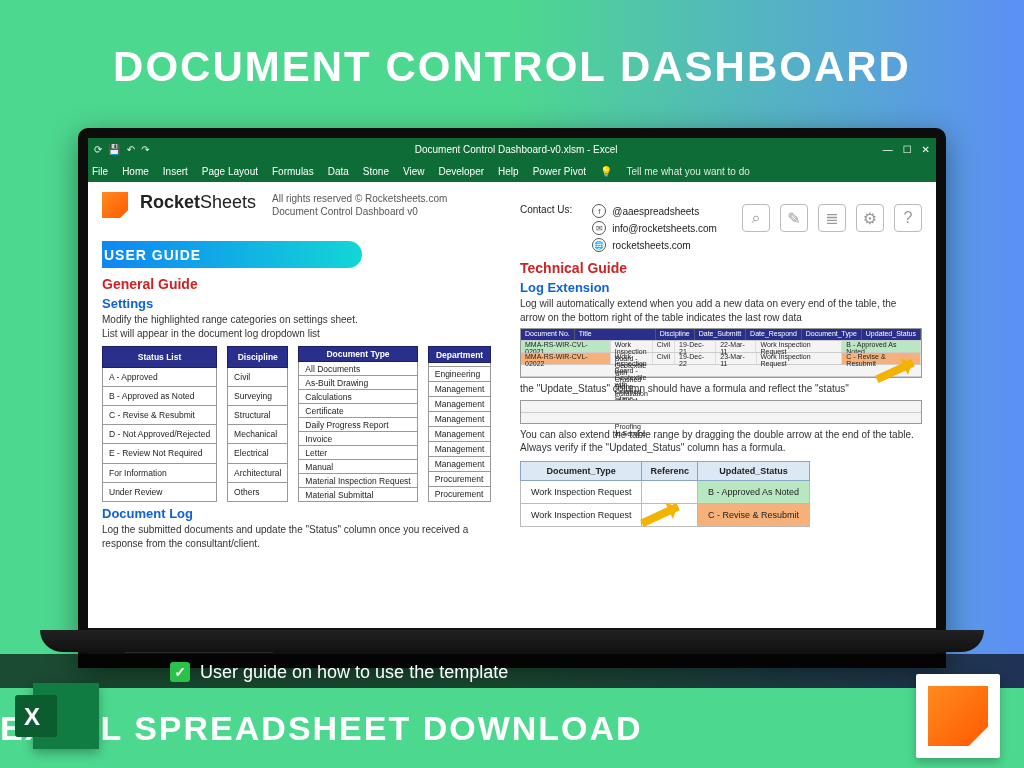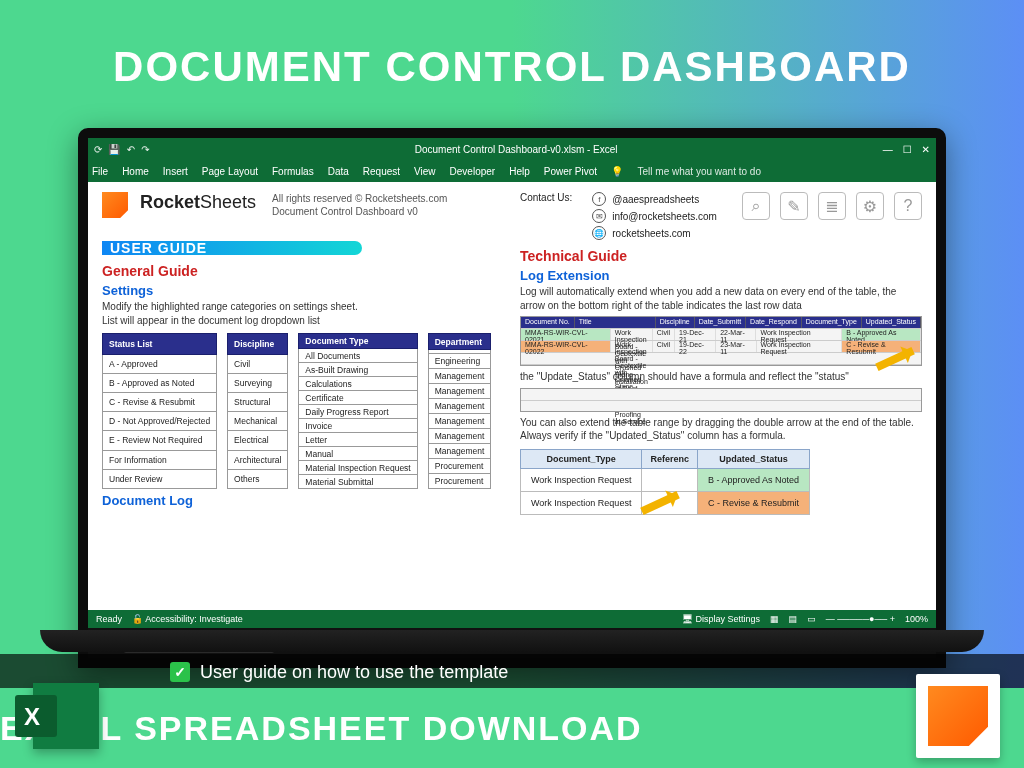--- a/index.html
+++ b/index.html
@@ -48,55 +48,55 @@
   }
   .col { flex: 1; min-width: 0; }
   .logo-row { display:flex; align-items:flex-start; gap:12px; margin-bottom:23px; }
   .rs-logo {
     width:26px; height:26px; background:linear-gradient(135deg,#ff8a1f,#ff5a00);
     clip-path: polygon(0 0,100% 0,100% 70%,70% 100%,0 100%);
   }
   .rs-name { font-size:18px; font-weight:600; }
   .rs-sub { color:#555; font-size:10px; line-height:1.3; margin-left:4px; }
   .user-guide-tab {
-    margin-top:6px; height:14px; width:260px;
+    margin-top:6px; height:27px; width:260px;
     background: linear-gradient(90deg,#0e86f4 0%,#13d6d6 100%);
     color:#fff; font-weight:700; font-size:14px; letter-spacing:1px;
-    display:flex; align-items:center; padding-left:8px;
+    display:flex; align-items:center; padding-left:2px;
     border-radius:0 18px 18px 0;
   }
   h3.red { color:#c22; font-size:14px; margin:8px 0 2px; font-weight:700; }
   h4.blue { color:#0e62d8; font-size:13px; margin:4px 0 2px; font-weight:700; }
   p.body { font-size:10px; color:#333; line-height:1.35; }
   table.mini {
     border-collapse: collapse; font-size:8.5px; margin-top:6px;
   }
   table.mini th {
-    background:#2a2f8c; color:#fff; padding:2px 6px; text-align:left;
+    background:#2a2f8c; color:#fff; padding:2px 6px; text-align:center;
     font-weight:600; border:1px solid #1a1f6c;
   }
   table.mini td {
     background:#fff; padding:1.5px 6px; border:1px solid #999;
   }
   .tables-row { display:flex; gap:10px; flex-wrap:nowrap; }
   .tables-row > table { flex:none; }
   .contact-block { display:flex; flex-direction:column; gap:3px; font-size:10px; }
   .contact-row { display:flex; align-items:center; gap:6px; }
   .cicon {
     width:14px; height:14px; border:1.4px solid #555; border-radius:50%;
     display:flex; align-items:center; justify-content:center; font-size:8px; color:#555;
   }
   .topright-icons { display:flex; gap:10px; margin-left:auto; }
   .big-icon {
     width:28px; height:28px; border:1.5px solid #bbb; border-radius:4px;
     display:flex; align-items:center; justify-content:center;
     font-size:16px; color:#999;
   }
   .right-header {
-    display:flex; align-items:flex-start; gap:20px; margin-bottom:8px;
+    display:flex; align-items:flex-start; gap:20px; margin-bottom:8px;margin-top:12px;
   }
   .log-mockup {
     width:100%; height:50px;
     background:repeating-linear-gradient(#f4f4f4, #f4f4f4 11px, #ccc 11px, #ccc 12px);
     border:1px solid #999; margin:4px 0; position:relative; font-size:7px;
   }
   .log-mockup .hrow {
     position:absolute; top:0; left:0; right:0; height:11px;
     background:#2a2f8c; display:flex;
   }
@@ -215,21 +215,21 @@
       </div>
     </div>
 
     <div class="menubar">
       <span>File</span>
       <span>Home</span>
       <span>Insert</span>
       <span>Page Layout</span>
       <span>Formulas</span>
       <span>Data</span>
-      <span>Request</span>
+      <span>Stone</span>
       <span>View</span>
       <span>Developer</span>
       <span>Help</span>
       <span>Power Pivot</span>
       <span>💡</span>
       <span style="opacity:.85">Tell me what you want to do</span>
     </div>
 
     <div class="content">
 
@@ -380,20 +380,21 @@
                 </tr>
             <tr>
                   <td>Procurement</td>
                 </tr>
           </tbody>
             </table>
         </div>
 
 
         <h4 class="blue">Document Log</h4>
+        <p class="body">Log the submitted documents and update the "Status" column once you received a response from the consultant/client.</p>
       </div>
 
       <div class="col">
         <div class="right-header">
           <div>
             <div style="font-size:10px; margin-bottom:4px;">Contact Us:</div>
           </div>
           <div class="contact-block">
             <div class="contact-row">
                 <span class="cicon">f</span>
@@ -478,34 +479,20 @@
             <td class="cell-amber">C - Revise &amp; Resubmit</td>
           </tr>
         </tbody>
           </table>
         <div style="position:relative; height:0">
           <div class="arrow-yellow" style="left:120px; top:-16px"></div>
         </div>
       </div>
     </div>
 
-    <div class="statusbar">
-      <div class="sb-group">
-        <span>Ready</span>
-        <span>🔓 <span>Accessibility: Investigate</span></span>
-      </div>
-      <div class="sb-group">
-        <span>🖥 <span>Display Settings</span></span>
-        <span>▦</span>
-        <span>▤</span>
-        <span>▭</span>
-        <span>— ─────●── +</span>
-        <span>100%</span>
-      </div>
-    </div>
 
     <div class="taskbar">
       <div class="win-start"></div>
       <div class="search-box">
         <span>🔍</span>
         <span>Type here to search</span>
       </div>
       <span>📁</span>
       <span>◉</span>
       <span style="color:#2bc24a">▮</span>

